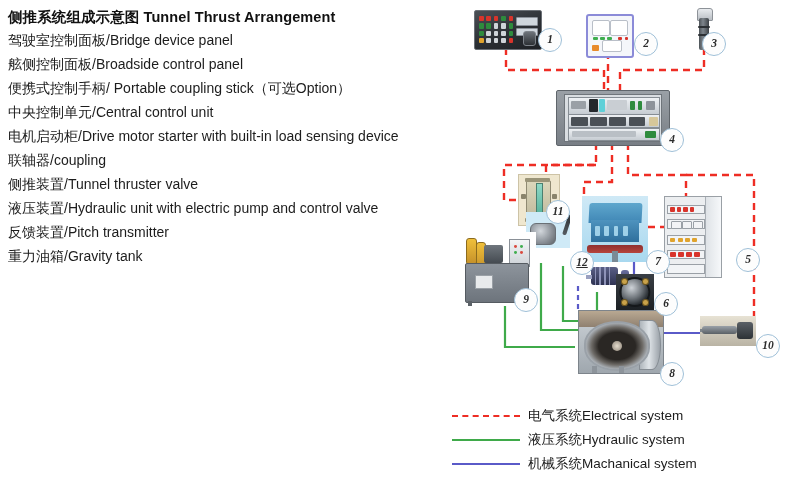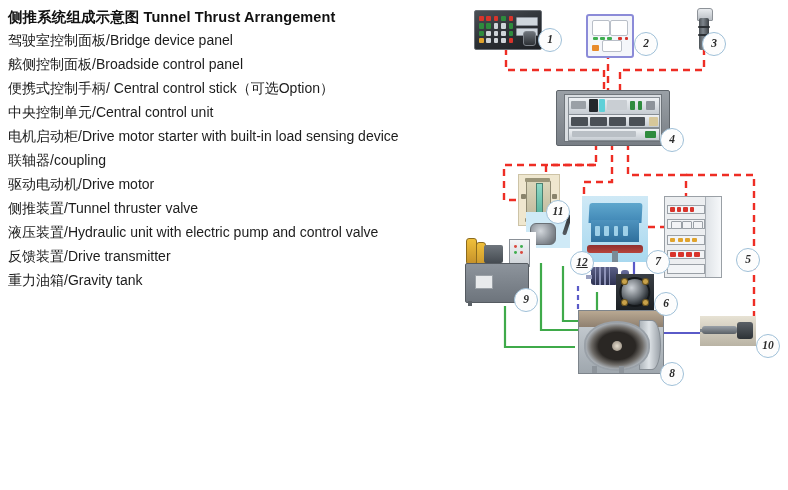--- a/index.html
+++ b/index.html
@@ -166,28 +166,27 @@
 </style>
 </head>
 <body>
 
 <div id="canvas">
 
   <div class="text-list">
     <div class="title">侧推系统组成示意图 Tunnel Thrust Arrangement</div>
     <div class="legend-line-item">驾驶室控制面板/Bridge device panel</div>
     <div class="legend-line-item">舷侧控制面板/Broadside control panel</div>
-    <div class="legend-line-item">便携式控制手柄/ Central control stick（可选Option）</div>
+    <div class="legend-line-item">便携式控制手柄/ Portable coupling stick（可选Option）</div>
     <div class="legend-line-item">中央控制单元/Central control unit</div>
     <div class="legend-line-item">电机启动柜/Drive motor starter with built-in load sensing device</div>
     <div class="legend-line-item">联轴器/coupling</div>
-    <div class="legend-line-item">驱动电动机/Drive motor</div>
     <div class="legend-line-item">侧推装置/Tunnel thruster valve</div>
     <div class="legend-line-item">液压装置/Hydraulic unit with electric pump and control valve</div>
-    <div class="legend-line-item">反馈装置/Drive transmitter</div>
+    <div class="legend-line-item">反馈装置/Pitch transmitter</div>
     <div class="legend-line-item">重力油箱/Gravity tank</div>
   </div>
 
   <div class="diagram">
 
     <svg class="wires" viewBox="0 0 788 490">
       <g fill="none" stroke-linecap="butt">
 
         <g stroke="#ee2d24" stroke-width="2.4" stroke-dasharray="7,5">
           <path d="M506,48 L506,70 L604,70 L604,90"></path>
@@ -430,14 +429,28 @@
       <div class="art pitch">
         <div class="pt-rod"></div>
         <div class="pt-bar"></div>
         <div class="pt-head"></div>
       </div>
     </div>
     <div class="badge" style="left:756px;top:334px;">10</div>
 
   </div>
 
+  <div class="legend">
+    <div class="legend-row">
+      <span class="legend-swatch sw-elec"></span>
+      <span class="legend-label">电气系统Electrical system</span>
+    </div>
+    <div class="legend-row">
+      <span class="legend-swatch sw-hyd"></span>
+      <span class="legend-label">液压系统Hydraulic system</span>
+    </div>
+    <div class="legend-row">
+      <span class="legend-swatch sw-mech"></span>
+      <span class="legend-label">机械系统Machanical system</span>
+    </div>
+  </div>
 
 </div>
 
 </body></html>

